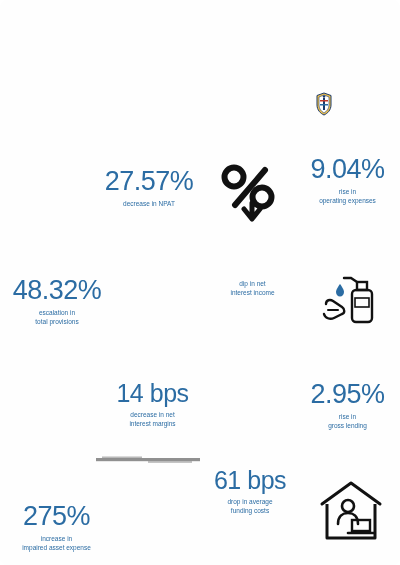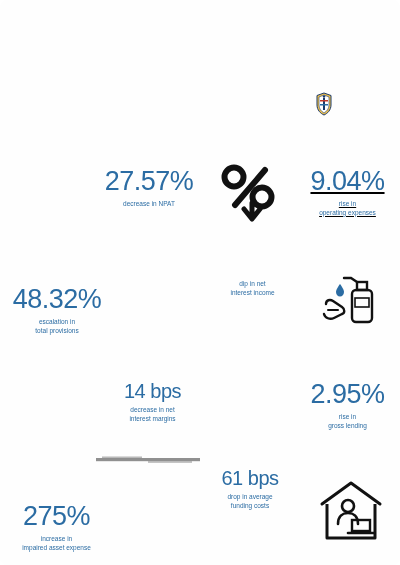--- a/index.html
+++ b/index.html
@@ -37,26 +37,26 @@
   .stat .label {
     color: #2b6ca3;
     font-size: 6.5px;
     line-height: 1.35;
     margin-top: 5px;
     white-space: pre-line;
   }
 
   
   .v-lg { font-size: 27px; }
-  .v-md { font-size: 20px; }
+  .v-md { font-size: 25px; }
 
   
   #stat-npat        { left: 94px;  top: 168px; width: 110px; }
-  #stat-opex        { left: 300px; top: 168px; width: 95px; text-decoration: underline;  }
-  #stat-provisions  { left: 2px;   top: 286px; width: 110px; }
+  #stat-opex        { left: 300px; top: 156px; width: 95px;  }
+  #stat-provisions  { left: 2px;   top: 277px; width: 110px; }
   #stat-nii         { left: 205px; top: 275px; width: 95px;  }
   #stat-nim         { left: 100px; top: 381px; width: 105px; }
   #stat-lending     { left: 300px; top: 381px; width: 95px; text-align: center;  }
   #stat-impaired    { left: 4px;   top: 483px; width: 105px; margin-top: 20px; }
   #stat-funding     { left: 200px; top: 468px; width: 100px; }
 
   
   .icon-box {
     position: absolute;
   }

